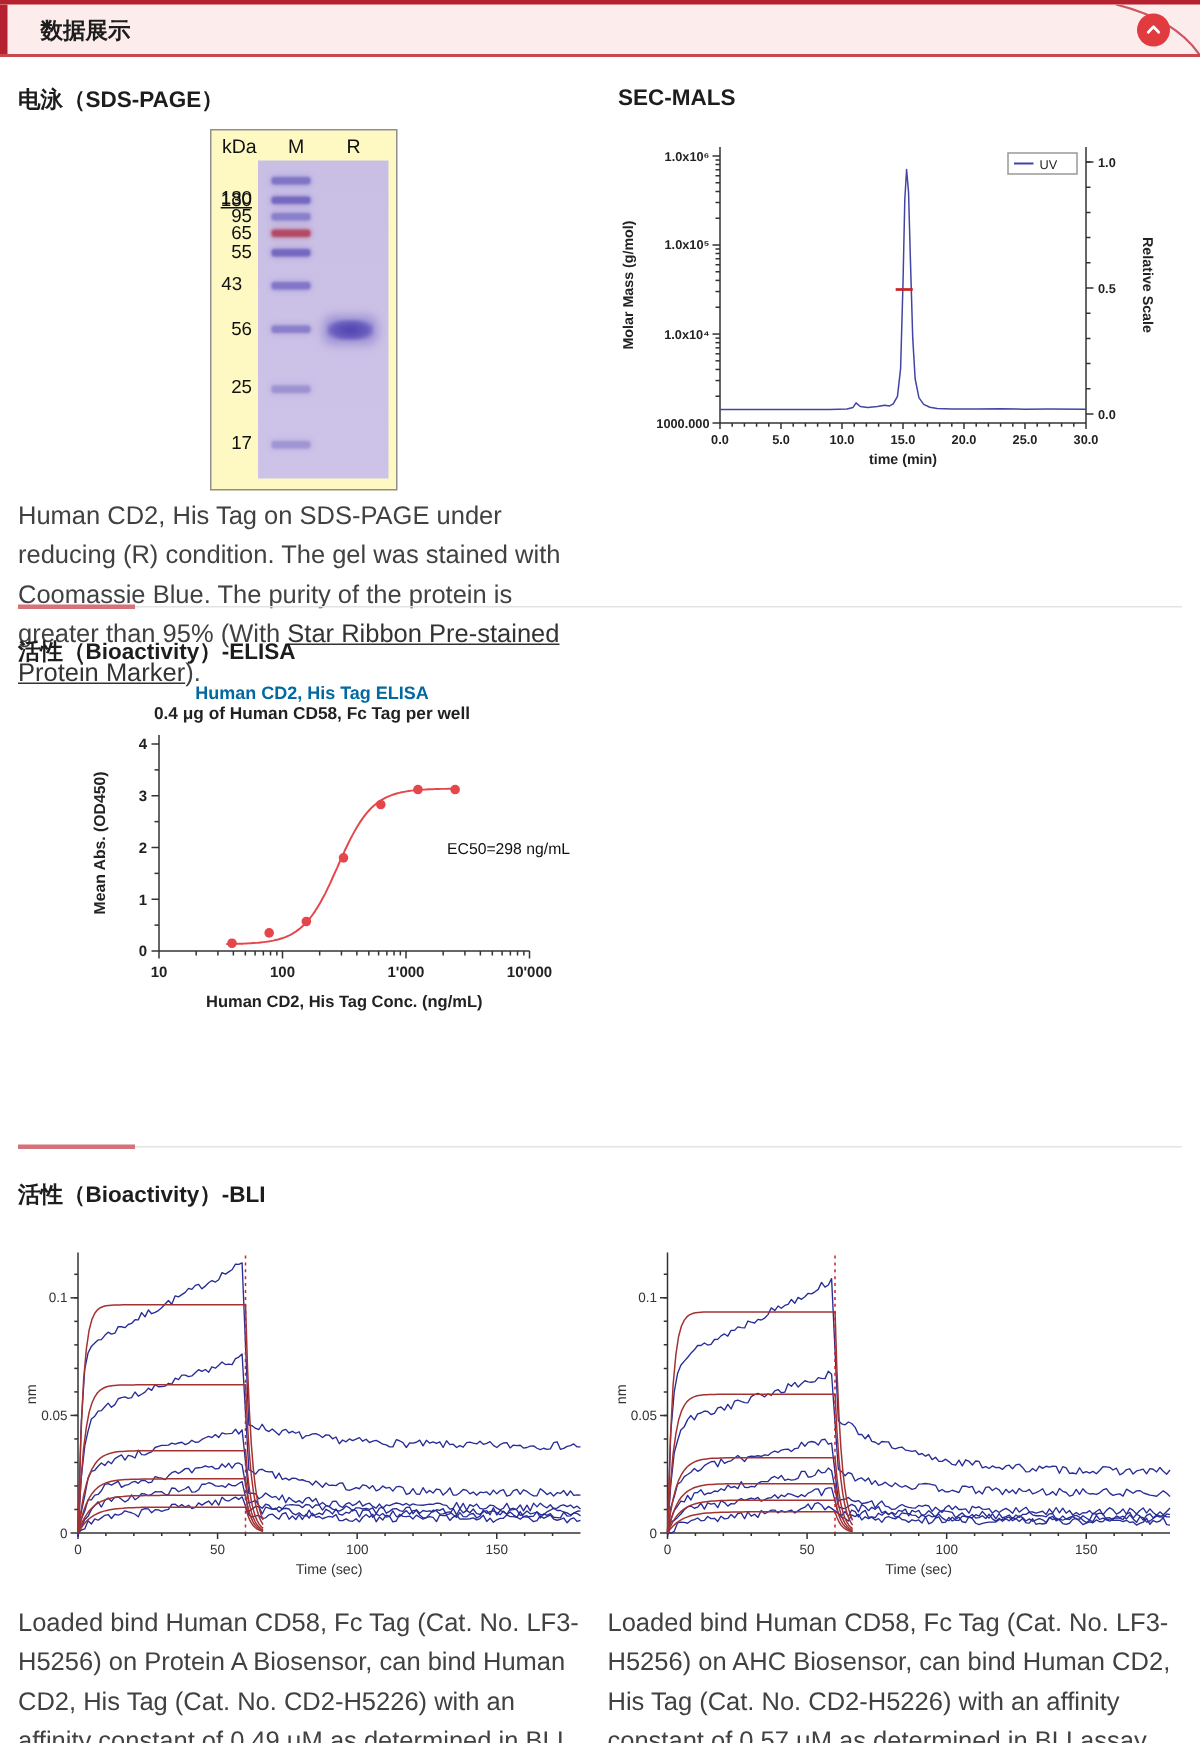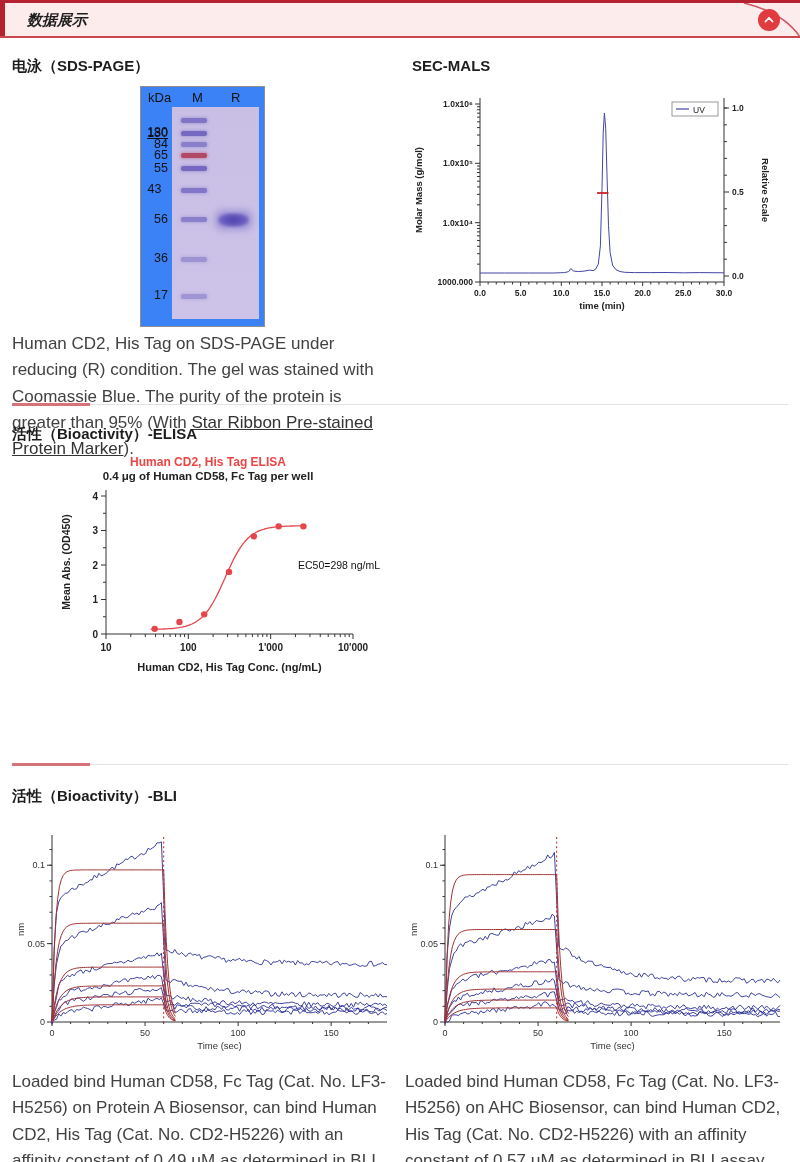--- a/index.html
+++ b/index.html
@@ -3,45 +3,45 @@
 <meta charset="utf-8">
 <style>
   html,body{margin:0;padding:0;background:#fff;}
   body{width:800px;height:1162px;position:relative;font-family:"Liberation Sans",sans-serif;}
   .page{position:absolute;inset:0;background:#fff;overflow:hidden;}
 
   
   .header{position:absolute;left:0;top:0;width:800px;height:38px;background:#fcecec;
     border-top:3px solid #b5222f;border-bottom:2px solid #c94850;box-sizing:border-box;overflow:hidden;}
   .header-stripe{position:absolute;left:0;top:0;bottom:0;width:5px;background:#b5222f;}
-  .header-title{position:absolute;left:27px;top:8px;font-size:15px;font-weight:bold;color:#1d1d1d;font-style:italic;}
+  .header-title{position:absolute;left:27px;top:8px;font-size:15px;font-weight:bold;color:#1d1d1d;}
   .header-arc{position:absolute;right:0;top:0;}
   .backtop{position:absolute;right:20px;top:6px;width:22px;height:22px;border-radius:50%;
     background:#e23b3f;display:flex;align-items:center;justify-content:center;cursor:pointer;}
 
   .sec-heading{position:absolute;font-size:15px;font-weight:bold;color:#1d1d1d;}
   .caption{position:absolute;font-size:17px;line-height:1.55;color:#414141;margin:0;}
   .cap-link{text-decoration:underline;cursor:pointer;color:#333;}
   .divider{position:absolute;left:12px;width:776px;border-top:1px solid #e3e3e3;}
   .divider-red{position:absolute;left:0;top:-2px;width:78px;height:3px;background:#d5737b;}
 
   
   .gel-box{position:absolute;left:140px;top:86px;width:123px;height:239px;border:1px solid #8f8f8f;
-    background:#3b82f6;box-sizing:content-box;}
+    background:#fef9c3;box-sizing:content-box;}
   .gel-head{position:absolute;top:3px;font-size:13px;color:#111;}
   .gel-area{position:absolute;left:31px;top:20px;width:87px;height:212px;
     background:linear-gradient(#c9bfe5,#cdc3e8);}
   .gel-kda{position:absolute;left:0;width:27px;text-align:right;font-size:12.5px;color:#111;}
   .gel-band{position:absolute;left:9px;width:26px;height:5px;border-radius:2px;filter:blur(.6px);}
   .gel-sample{position:absolute;left:46px;width:31px;height:14px;border-radius:5px;
     background:radial-gradient(ellipse at center,#4f43ae 0%,#6a5ec0 55%,rgba(150,140,210,0) 100%);
     filter:blur(1px);box-shadow:0 0 6px 3px rgba(106,94,192,.45);}
 
   .fig{position:absolute;}
-  .chart-title{width:300px;text-align:center;font-size:12px;font-weight:bold;color:#ef4444;}
+  .chart-title{width:300px;text-align:center;font-size:12px;font-weight:bold;color:#0369a1;}
   .chart-subtitle{width:300px;text-align:center;font-size:11.5px;font-weight:600;color:#222;margin-top:1px;}
   svg{display:block;}
 </style>
 </head>
 <body>
 
 <div class="page">
 
   <div class="header">
     <div class="header-stripe"></div>
@@ -59,26 +59,26 @@
   <div class="sec-heading" style="left:12px;top:57px">电泳（SDS-PAGE）</div>
   <div class="sec-heading" style="left:412px;top:57px">SEC-MALS</div>
 
   <div class="gel-box">
     <span class="gel-head" style="left:7px">kDa</span>
     <span class="gel-head" style="left:51px">M</span>
     <span class="gel-head" style="left:90px">R</span>
     <div id="gel-labels" style="position:absolute;inset:0;">
         <div class="gel-kda" style="top: 38px;">180</div>
         <div class="gel-kda" style="top: 38.924px; text-decoration: underline;">130</div>
-        <div class="gel-kda" style="top: 49.948px;">84</div>
+        <div class="gel-kda" style="top: 49.948px;">95</div>
         <div class="gel-kda" style="top: 60.972px;">65</div>
         <div class="gel-kda" style="top: 73.904px;">55</div>
         <div class="gel-kda" style="top: 95.104px; text-align: center;">43</div>
         <div class="gel-kda" style="top: 124.996px;">56</div>
-        <div class="gel-kda" style="top: 164.004px;">36</div>
+        <div class="gel-kda" style="top: 164.004px;">25</div>
         <div class="gel-kda" style="top: 201.104px;">17</div>
       </div>
     <div class="gel-area" id="gel-area">
         <div class="gel-band" style="top: 11.492px; background: rgb(127, 116, 198); box-shadow: rgba(127, 116, 198, 0.4) 0px 0px 3px 1px;"></div>
         <div class="gel-band" style="top: 24.424px; background: rgb(117, 104, 192); box-shadow: rgba(117, 104, 192, 0.4) 0px 0px 3px 1px;"></div>
         <div class="gel-band" style="top: 35.448px; background: rgb(138, 127, 202); box-shadow: rgba(138, 127, 202, 0.4) 0px 0px 3px 1px;"></div>
         <div class="gel-band" style="top: 46.472px; background: rgb(178, 74, 102); box-shadow: rgba(178, 74, 102, 0.4) 0px 0px 3px 1px;"></div>
         <div class="gel-band" style="top: 59.404px; background: rgb(117, 104, 192); box-shadow: rgba(117, 104, 192, 0.4) 0px 0px 3px 1px;"></div>
         <div class="gel-band" style="top: 80.604px; background: rgb(129, 118, 200); box-shadow: rgba(129, 118, 200, 0.4) 0px 0px 3px 1px;"></div>
         <div class="gel-band" style="top: 110.496px; background: rgb(138, 127, 202); box-shadow: rgba(138, 127, 202, 0.4) 0px 0px 3px 1px;"></div>

